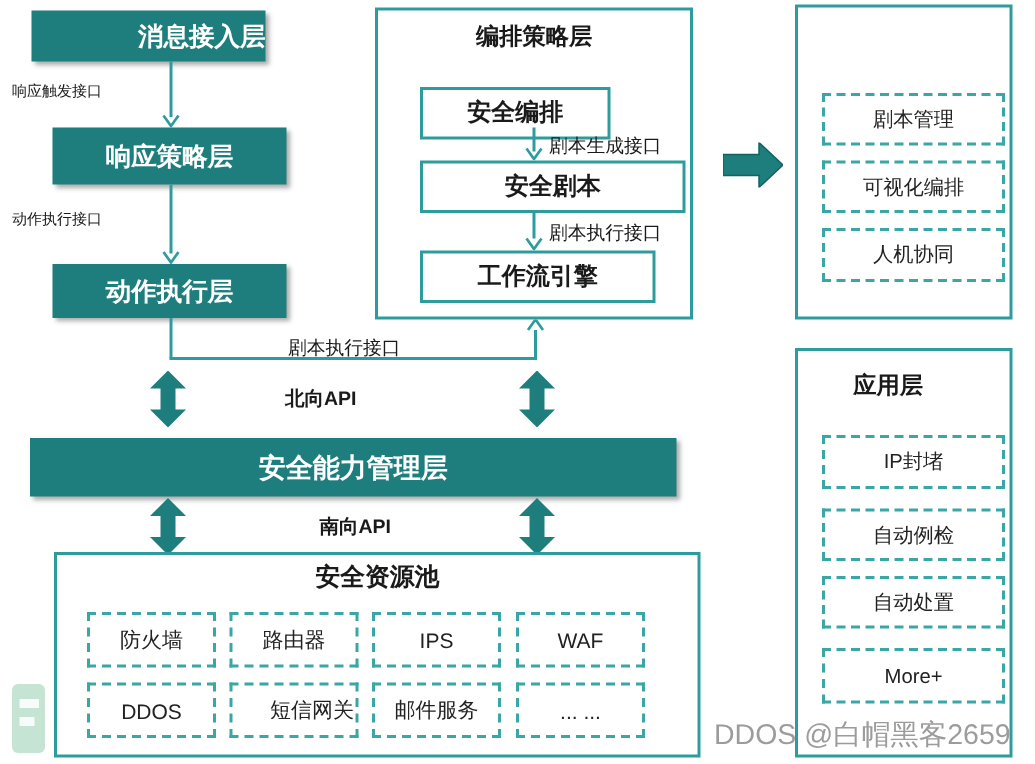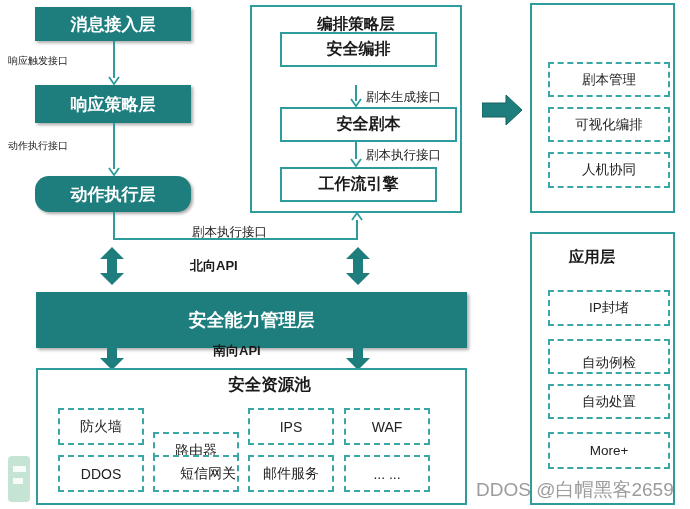--- a/index.html
+++ b/index.html
@@ -25,72 +25,72 @@
     display:flex;align-items:center;justify-content:center;
     font-size:14px;font-weight:500;color:#222;}
   .flow-label{position:absolute;font-size:10px;color:var(--text-dark);white-space:nowrap;}
   .small-label{position:absolute;font-size:12.5px;color:var(--text-dark);white-space:nowrap;}
   .api-label{position:absolute;font-size:13px;font-weight:600;color:var(--text-dark);white-space:nowrap;}
   .section-title{position:absolute;text-align:center;font-weight:bold;color:var(--text-dark);}
   .vline{position:absolute;width:2px;background:var(--teal-line);}
   .hline{position:absolute;height:2px;background:var(--teal-line);}
   .chev{position:absolute;width:12px;height:9px;}
 
-  #msg-box{left:35px;top:7px;width:156px;height:34px;font-size:17px;}
+  #msg-box{left:21px;top:7px;width:156px;height:34px;font-size:17px;justify-content:flex-end;}
   #resp-box{left:35px;top:85px;width:156px;height:38px;font-size:17px;}
-  #act-box{left:35px;top:176px;width:156px;height:36px;font-size:17px;border-radius:14px;}
+  #act-box{left:35px;top:176px;width:156px;height:36px;font-size:17px;}
   #lbl-trigger{left:8px;top:54px;}
   #lbl-action{left:8px;top:139px;}
 
   #vline-1{left:113px;top:41px;height:37px;}
   #vline-2{left:113px;top:123px;height:46px;}
   #pv1{left:113px;top:212px;height:27px;}
   #ph{left:113px;top:238px;width:245px;}
   #pv2{left:356px;top:220px;height:19px;}
   #lbl-script-exec{left:192px;top:224px;}
 
   #orch-box{left:250px;top:5px;width:212px;height:208px;}
   #orch-title{left:250px;top:14px;width:212px;font-size:15.5px;}
-  #orch-b0{left:280px;top:32px;width:157px;height:35px;align-items:center;}
+  #orch-b0{left:280px;top:58px;width:127px;height:35px;align-items:center;}
   #orch-b1{left:280px;top:107px;width:177px;height:35px;}
   #orch-b2{left:280px;top:167px;width:157px;height:35px;}
   #orch-a1{left:355px;top:85px;height:16px;}
   #orch-a2{left:355px;top:142px;height:17px;}
   #orch-l1{left:366px;top:89px;}
   #orch-l2{left:366px;top:147px;}
 
   #right-arrow{position:absolute;left:482px;top:95px;}
 
   #func-box{left:530px;top:3px;width:145px;height:210px;}
   #func-title{left:530px;top:21px;width:145px;font-size:15.5px;}
   #func-i0{left:548px;top:62px;width:122px;height:35px;font-size:13.5px;}
   #func-i1{left:548px;top:107px;width:122px;height:35px;font-size:13.5px;}
   #func-i2{left:548px;top:152px;width:122px;height:36px;font-size:13.5px;}
 
   #app-box{left:530px;top:232px;width:145px;height:273px;}
   #app-title{left:530px;top:247px;width:124px;font-size:15.5px;}
   #app-i0{left:548px;top:290px;width:122px;height:36px;font-size:13.5px;}
-  #app-i1{left:548px;top:339px;width:122px;height:35px;font-size:13.5px;align-items:flex-end;}
+  #app-i1{left:548px;top:339px;width:122px;height:35px;font-size:13.5px;}
   #app-i2{left:548px;top:384px;width:122px;height:35px;font-size:13.5px;}
   #app-i3{left:548px;top:432px;width:122px;height:37px;font-size:13.5px;text-align:center;}
 
   .dbl-arrow{position:absolute;width:24px;height:38px;}
   #da-nl{left:100px;top:247px;}
   #da-nm{left:346px;top:247px;}
   #da-sl{left:100px;top:332px;}
   #da-sm{left:346px;top:332px;}
   #lbl-north{left:190px;top:257px;}
   #lbl-south{left:213px;top:342px;}
 
-  #cap-bar{left:36px;top:292px;width:431px;height:56px;font-size:18px;}
+  #cap-bar{left:20px;top:292px;width:431px;height:39px;font-size:18px;}
 
   #pool-box{left:36px;top:368px;width:431px;height:137px;}
-  #pool-title{left:36px;top:374px;width:431px;font-size:16.5px;margin-left:18px;}
+  #pool-title{left:36px;top:374px;width:431px;font-size:16.5px;}
   #pool-i0{left:58px;top:408px;width:86px;height:37px;align-items:center;}
-  #pool-i1{left:153px;top:432px;width:86px;height:37px;text-align:center;}
+  #pool-i1{left:153px;top:408px;width:86px;height:37px;text-align:center;}
   #pool-i2{left:248px;top:408px;width:86px;height:37px;}
   #pool-i3{left:344px;top:408px;width:86px;height:37px;}
   #pool-i4{left:58px;top:455px;width:86px;height:37px;}
   #pool-i5{left:153px;top:455px;width:86px;height:37px;padding-left:24px;}
   #pool-i6{left:248px;top:455px;width:86px;height:37px;}
   #pool-i7{left:344px;top:455px;width:86px;height:37px;}
 
   #wm-freebuf{position:absolute;left:8px;top:456px;display:flex;align-items:flex-start;z-index:5;pointer-events:none;flex-direction:column;}
   #wm-freebuf .wm-icon{width:22px;height:46px;border-radius:4px;background:rgba(150,205,175,.55);
     position:relative;margin-right:3px;}

